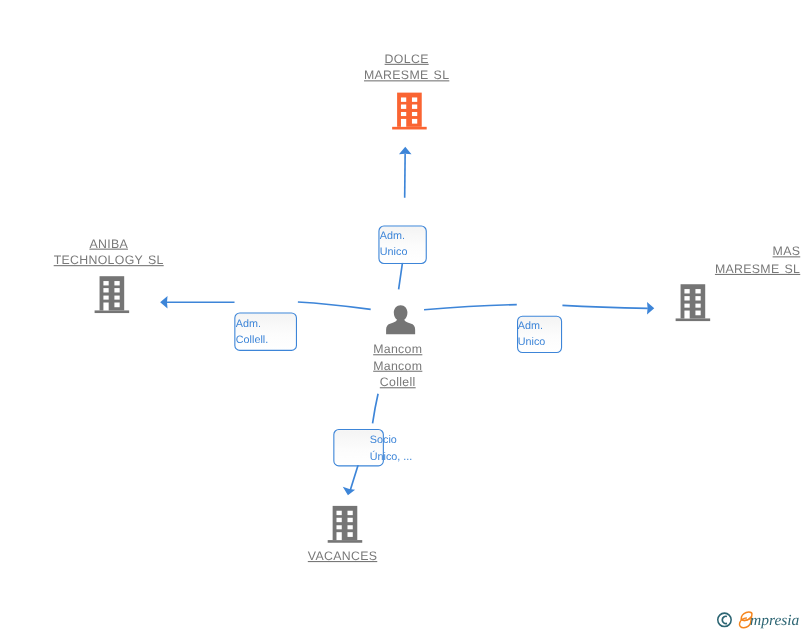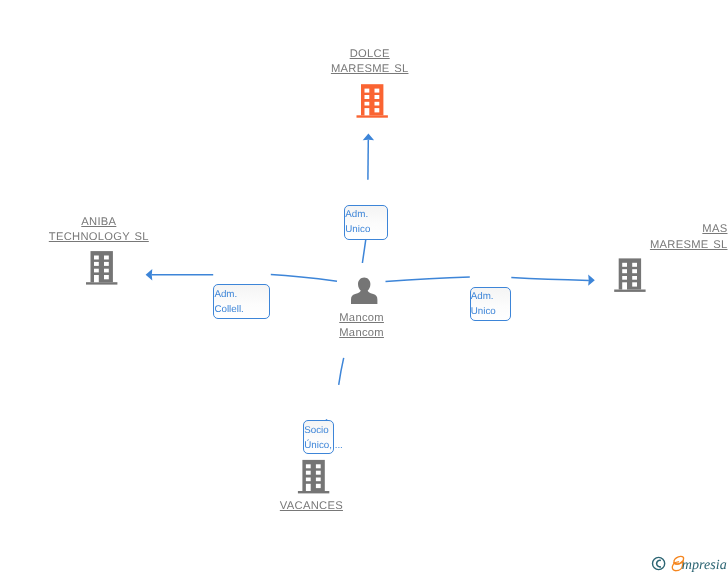--- a/index.html
+++ b/index.html
@@ -146,20 +146,21 @@
   </div>
 
   <div class="node-label" style="left:527.5px;top:222.4px;width:200px;text-align:right;">
     <div>MAS</div>
     <div>MARESME SL</div>
   </div>
 
   <div class="node-label" style="left:261.6px;top:310.8px;width:200px;">
     <div>Mancom</div>
     <div>Mancom</div>
+    <div>Collell</div>
   </div>
 
   <div class="node-label" style="left:211.4px;top:498.5px;width:200px;">
     <div>VACANCES</div>
   </div>
 
   <div class="edge-label" style="left:344.3px;top:179.7px;width:43.4px;height:35.1px;">
     <div class="l1 shiftL">Adm.</div>
     <div>Unico</div>
   </div>
@@ -167,21 +168,21 @@
   <div class="edge-label" style="left:213.4px;top:259.3px;width:57.0px;height:34.6px;padding-top:1.5px;">
     <div class="l1 shiftL">Adm.</div>
     <div>Collell.</div>
   </div>
 
   <div class="edge-label" style="left:469.7px;top:262.4px;width:41.5px;height:33.9px;">
     <div class="l1 shiftL">Adm.</div>
     <div>Unico</div>
   </div>
 
-  <div class="edge-label" style="left:303.2px;top:395px;width:31px;height:34.2px;padding-top:3px;">
+  <div class="edge-label" style="left:303.2px;top:365px;width:46px;height:34.2px;padding-top:3px;padding-left:32px;">
     <div class="l1">Socio</div>
     <div>Único, ...</div>
   </div>
 
   <svg class="layer" viewBox="0 0 728 575" xmlns="http://www.w3.org/2000/svg">
     <g>
       <circle cx="658.6" cy="563.5" r="6.1" fill="none" stroke="#2c6573" stroke-width="1.4"></circle>
       <path d="M 660.9 560.4 A 3.3 3.3 0 1 0 660.9 566.7" fill="none" stroke="#2c6573" stroke-width="1.55"></path>
     </g>
     <g>

